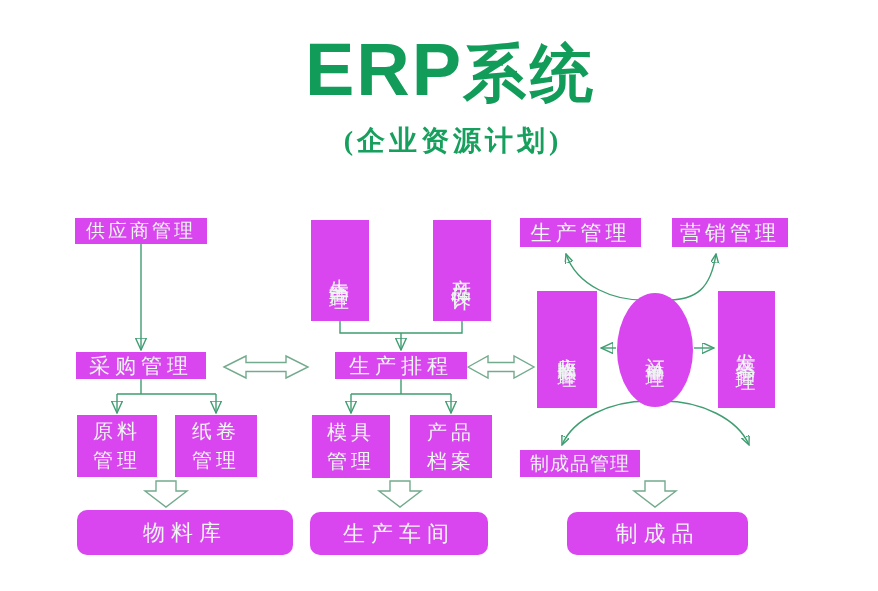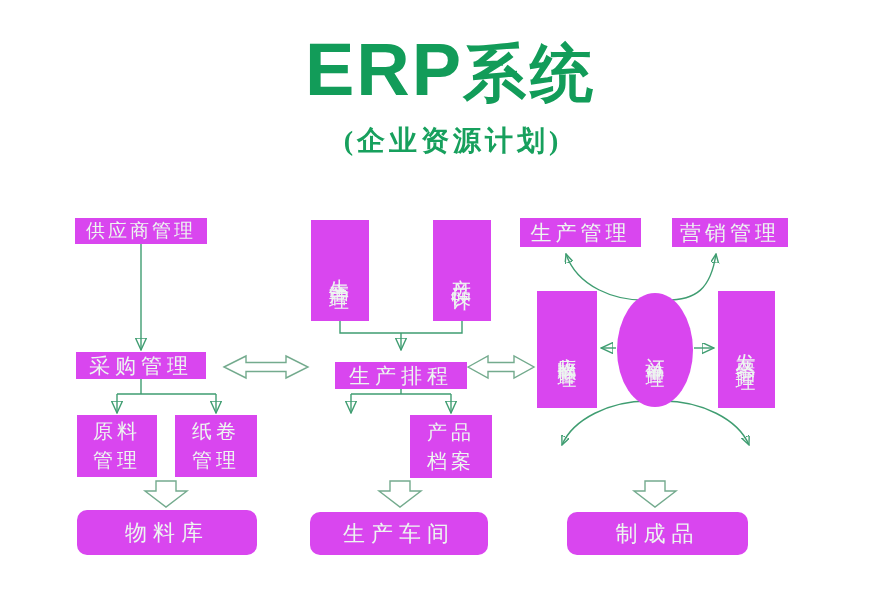--- a/index.html
+++ b/index.html
@@ -116,36 +116,38 @@
   <div class="node vbox" style="left:311px; top:220px; width:58px; height:101px; font-size:20px; letter-spacing:4px;">生产管理</div>
 
   <div class="node vbox" style="left:433px; top:220px; width:58px; height:101px; font-size:20px; letter-spacing:4px;">产品设计</div>
 
   <div class="node" style="left:520px; top:218px; width:121px; height:29px; font-size:21px; letter-spacing:4px;">生产管理</div>
 
   <div class="node" style="left:672px; top:218px; width:116px; height:29px; font-size:21px; letter-spacing:4px;">营销管理</div>
 
   <div class="node" style="left:76px; top:352px; width:130px; height:27px; font-size:21px; letter-spacing:5px;">采购管理</div>
 
-  <div class="node" style="left:335px; top:352px; width:132px; height:27px; font-size:21px; letter-spacing:5px;margin-top:10px;">生产排程</div>
+  <div class="node" style="left:335px; top:352px; width:132px; height:27px; font-size:21px; letter-spacing:5px;">生产排程</div>
 
   <div class="node vbox" style="left:537px; top:291px; width:60px; height:117px; font-size:19px; letter-spacing:3px;">应收款管理</div>
 
   <div class="node vbox ellipse" style="left:617px; top:293px; width:76px; height:114px; font-size:19px; letter-spacing:4px;">订单管理</div>
 
   <div class="node vbox" style="left:718px; top:291px; width:57px; height:117px; font-size:20px; letter-spacing:6px;">发票管理</div>
 
   <div class="node" style="left:77px; top:415px; width:80px; height:62px; font-size:20px; letter-spacing:4px; line-height:1.45; padding:0 13px;">原料管理</div>
 
   <div class="node" style="left:175px; top:415px; width:82px; height:62px; font-size:20px; letter-spacing:4px; line-height:1.45; padding:0 14px;">纸卷管理</div>
 
+  <div class="node" style="left:312px; top:415px; width:78px; height:63px; font-size:20px; letter-spacing:4px; line-height:1.45; padding:0 12px;">模具管理</div>
 
   <div class="node" style="left:410px; top:415px; width:82px; height:63px; font-size:20px; letter-spacing:4px; line-height:1.45; padding:0 14px;">产品档案</div>
 
+  <div class="node" style="left:520px; top:450px; width:120px; height:27px; font-size:19px; letter-spacing:1px;">制成品管理</div>
 
 
-  <div class="node pill" style="left:77px; top:510px; width:180px; height:45px; font-size:22px; letter-spacing:6px;">物料库</div>
+  <div class="node pill" style="left:77px; top:510px; width:216px; height:45px; font-size:22px; letter-spacing:6px;">物料库</div>
 
   <div class="node pill" style="left:310px; top:512px; width:178px; height:43px; font-size:22px; letter-spacing:6px;">生产车间</div>
 
   <div class="node pill" style="left:567px; top:512px; width:181px; height:43px; font-size:22px; letter-spacing:6px;">制成品</div>
 
 </div>
 
 </body></html>

